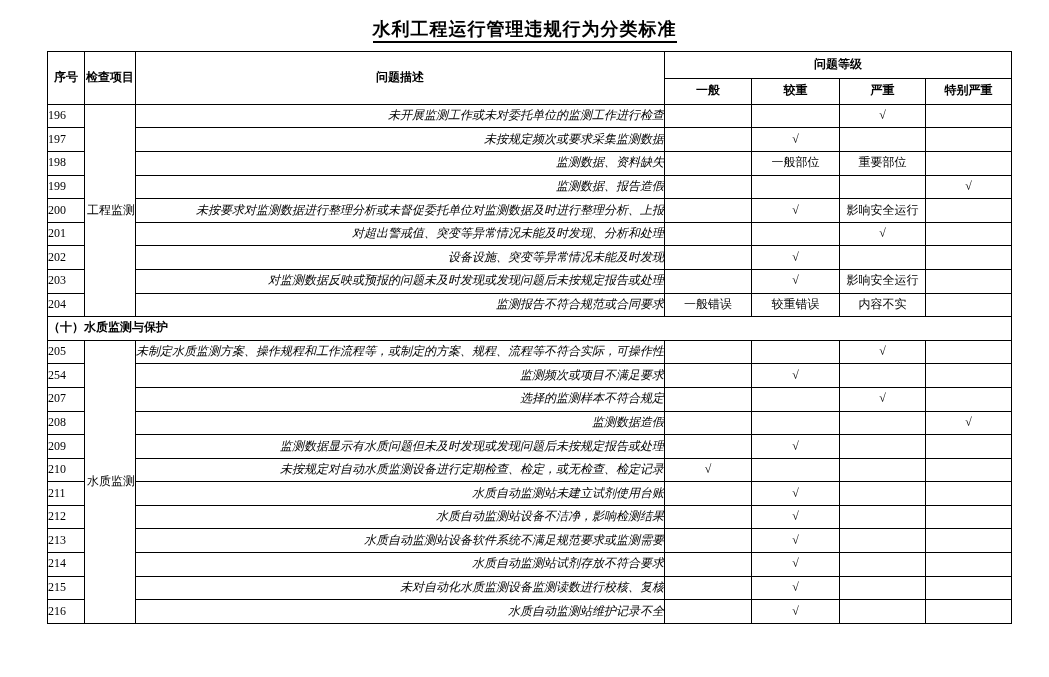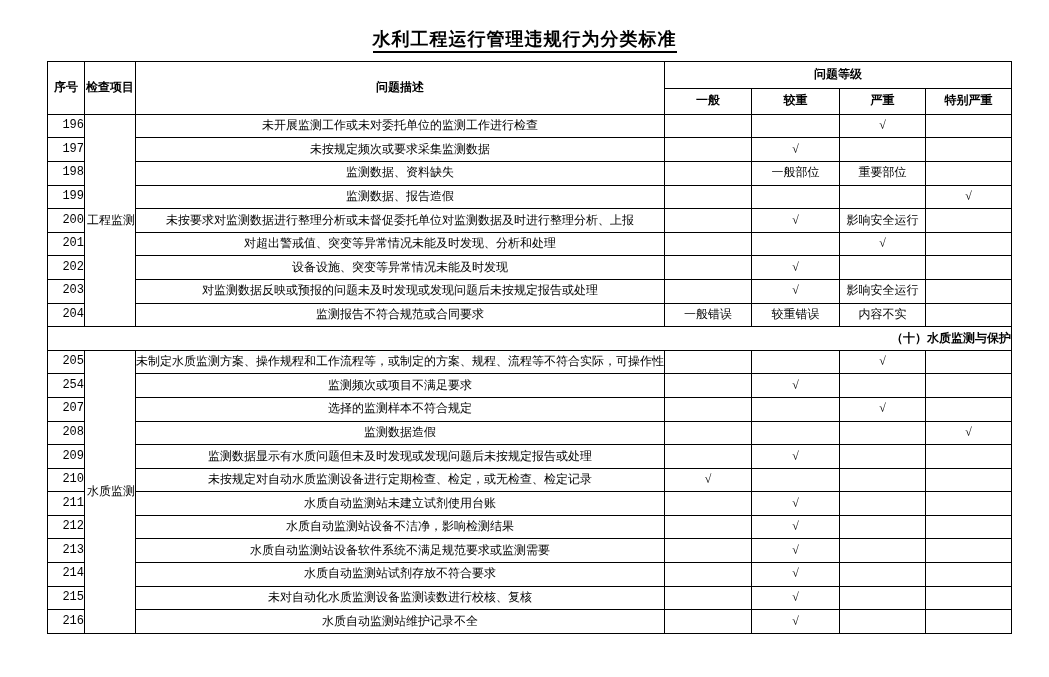--- a/index.html
+++ b/index.html
@@ -13,21 +13,21 @@
     color: #000000;
   }
   .page {
     position: relative;
     width: 1049px;
     height: 677px;
     background: #ffffff;
   }
   .doc-title-wrap {
     text-align: center;
-    padding-top: 30px;
+    padding-top: 20px;
     margin-bottom: 8px;
   }
   .doc-title {
     display: inline-block;
     font-family: "Liberation Sans", "DejaVu Sans", sans-serif;
     font-weight: 700;
     font-size: 18px;
     letter-spacing: 1px;
     border-bottom: 2px solid #000;
     padding-bottom: 1px;
@@ -51,38 +51,39 @@
   table.main th {
     font-family: "Liberation Sans", "DejaVu Sans", sans-serif;
     font-weight: 700;
     text-align: center;
     margin-top: 40px;
   }
   tr.hdr-top { height: 27px; }
   tr.hdr-sub { height: 26px; }
   tr.data-row { height: 23.6px; }
   td.seq-cell {
-    text-align: right;
-    font-family: Liberation Mono, monospace;
+    text-align: left;
+    font-family: Liberation Serif, serif;
   }
   td.cat-cell {
     text-align: right;
   }
   td.desc-cell {
-    text-align: center;
+    text-align: right;
     padding-left: 7px;
     padding-right: 4px;
+    font-style: italic;
   }
   td.level-cell {
     text-align: center;
   }
   td.section-cell {
-    font-family: Liberation Sans, sans-serif;
+    font-family: Liberation Mono, monospace;
     font-weight: 700;
-    text-align: right;
+    text-align: left;
     padding-left: 5px;
     font-size: 12.5px;
   }
 </style>
 </head>
 <body>
 
 <div class="page">
 
   <div class="doc-title-wrap">

